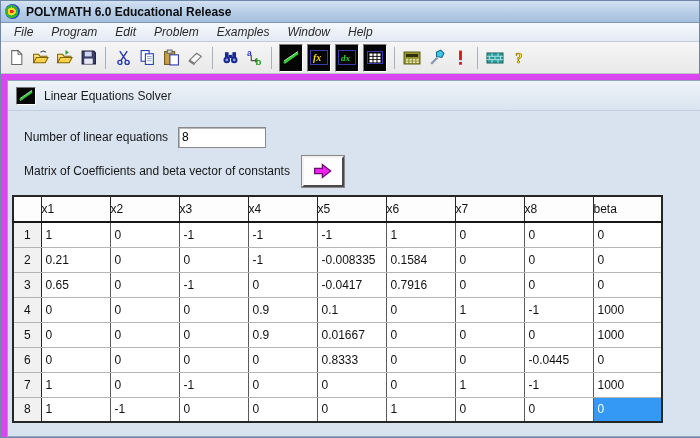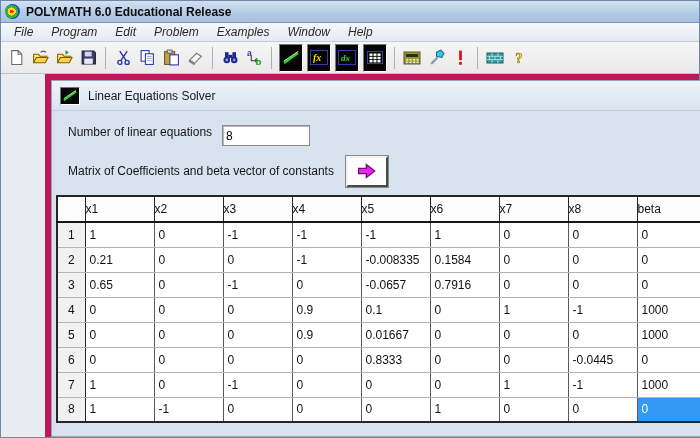--- a/index.html
+++ b/index.html
@@ -47,42 +47,42 @@
   }
   .tbtn svg { display:block; }
   .tsep { width:1px; height:22px; background:#aab0ba; margin:0 5px; flex:0 0 1px; }
   .darkbtn {
     width:24px; height:28px; background:#050505;
     border:1px solid; border-color:#7a7a7a #ffffff #ffffff #7a7a7a;
     display:flex; align-items:center; justify-content:center; margin:0 2px;
   }
 
   
-  .main-area { flex:1; background:#be185d; padding:6px 0 0 6px;margin-left:44px; }
+  .main-area { flex:1; background:#d946ef; padding:6px 0 0 6px; }
   .inner-window {
     width:694px; height:357px;
     border:1px solid #93a5ba; border-right:none;
     background:#d8e3ef;
     display:flex; flex-direction:column;
   }
   .inner-titlebar {
     height:30px; flex:0 0 30px;
     background:linear-gradient(#eef3f9,#d9e4f0);
     border-bottom:1px solid #c2cfdd;
     display:flex; align-items:center; gap:8px; padding-left:8px;
   }
   .inner-icon {
     width:20px; height:18px; background:#060606;
     border:1px solid; border-color:#777 #fff #fff #777;
     display:flex; align-items:center; justify-content:center;
   }
   .inner-title { font-size:12px; color:#1a1a1a; }
 
   .form-zone { padding:10px 0 0 16px; position:relative; }
-  .form-row1 { display:flex; align-items:flex-start; gap:10px; height:24px; margin-top:4px; }
+  .form-row1 { display:flex; align-items:center; gap:10px; height:24px; margin-top:4px; }
   .label { color:#161616; }
   .num-input {
     width:88px; height:21px; background:#fff;
     border:1px solid #8a8a8a;
     box-shadow:inset 1px 1px 0 #b8b8b8;
     font-family:"Liberation Sans", sans-serif; font-size:12px;
     padding:0 3px;
   }
   .form-row2 { display:flex; align-items:center; gap:12px; margin-top:6px; height:32px; }
   .arrow-btn {
@@ -366,21 +366,21 @@
                 <td>0</td>
                 <td>0</td>
                 <td>0</td>
               </tr>
               <tr>
                 <td class="rownum">3</td>
                 <td>0.65</td>
                 <td>0</td>
                 <td>-1</td>
                 <td>0</td>
-                <td>-0.0657</td>
+                <td>-0.0417</td>
                 <td>0.7916</td>
                 <td>0</td>
                 <td>0</td>
                 <td>0</td>
               </tr>
               <tr>
                 <td class="rownum">4</td>
                 <td>0</td>
                 <td>0</td>
                 <td>0</td>

